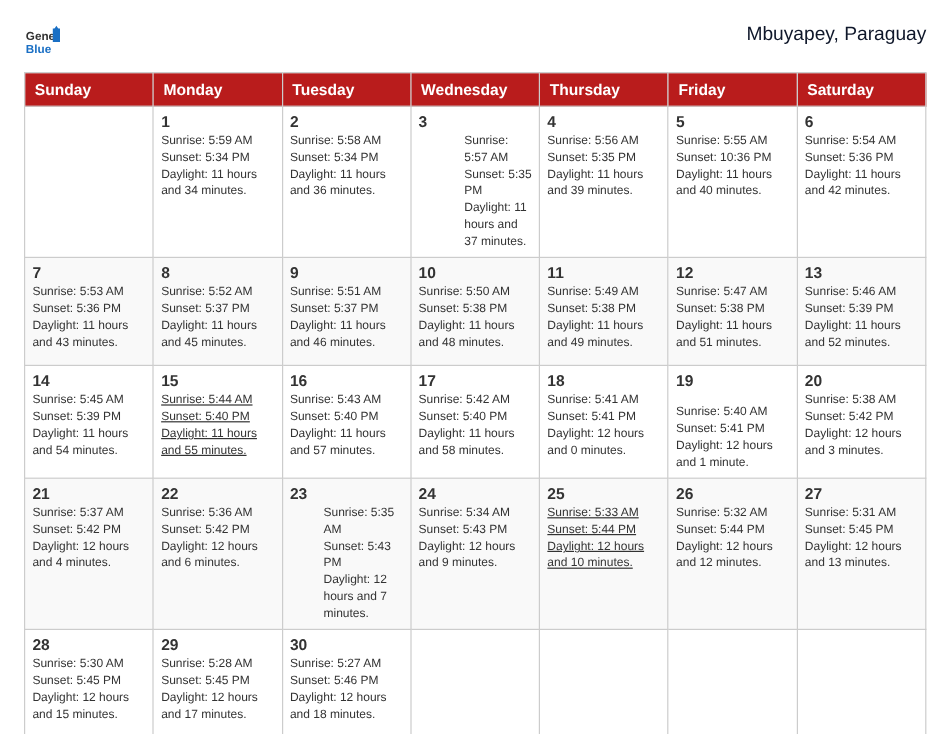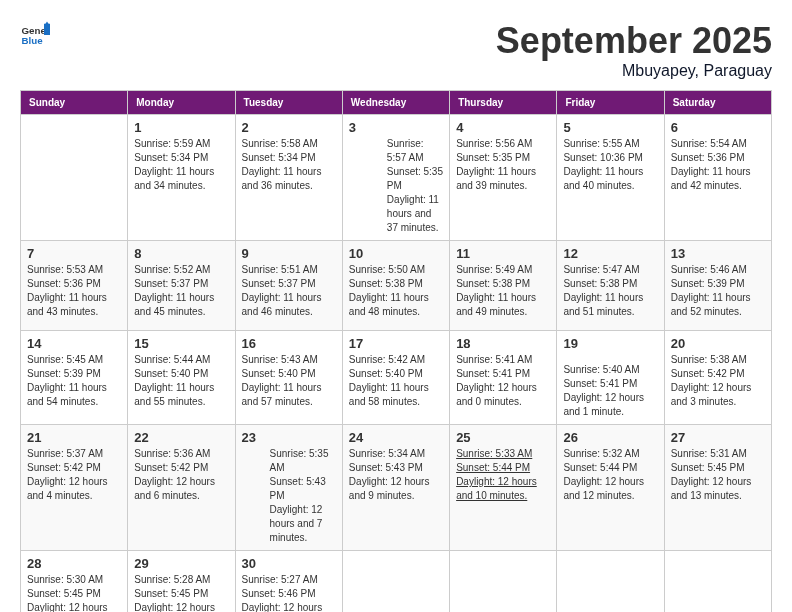--- a/index.html
+++ b/index.html
@@ -36,25 +36,25 @@
     .subtitle {
       font-size: 16px;
       color: #0f172a;
     }
     table {
       width: 100%;
       border-collapse: collapse;
       table-layout: fixed;
     }
     th {
-      background-color: #701a75;
+      background-color: #b91c1c;
       color: white;
       text-align: left;
       padding: 6px 8px;
-      font-size: 10px;
+      font-size: 13px;
       border: 1px solid #ccc;
     }
     td {
       border: 1px solid #ccc;
       vertical-align: top;
       padding: 5px 6px;
       font-size: 11px;
       color: #333;
       height: 90px;
     }
@@ -83,21 +83,20 @@
 <div class="header-section">
   <div class="logo">
     <svg class="logo-icon" viewBox="0 0 40 40">
       <text x="2" y="18" font-size="13" font-weight="bold" fill="#333" font-family="Arial">General</text>
       <text x="2" y="32" font-size="13" font-weight="bold" fill="#1a6fc4" font-family="Arial">Blue</text>
       <polygon points="32,5 40,5 40,20 32,20" fill="#1a6fc4"></polygon>
       <polygon points="36,2 40,8 32,8" fill="#1a6fc4"></polygon>
     </svg>
   </div>
   <div class="title-section">
-    <div class="month-title">September 2025</div>
     <div class="subtitle">Mbuyapey, Paraguay</div>
   </div>
 </div>
 
 <table>
   <thead>
     <tr>
       <th>Sunday</th>
       <th>Monday</th>
       <th>Tuesday</th>
@@ -193,21 +192,21 @@
       </tr>
       <tr>
         <td>
           <span class="day-number">14</span>
           <div class="cell-info" style="white-space: pre-line;">Sunrise: 5:45 AM
 Sunset: 5:39 PM
 Daylight: 11 hours and 54 minutes.</div>
         </td>
         <td>
           <span class="day-number">15</span>
-          <div class="cell-info" style="white-space: pre-line;">Sunrise: 5:44 AM
+          <div class="cell-info" style="white-space: pre-line; text-decoration: underline;">Sunrise: 5:44 AM
 Sunset: 5:40 PM
 Daylight: 11 hours and 55 minutes.</div>
         </td>
         <td>
           <span class="day-number">16</span>
           <div class="cell-info" style="white-space: pre-line;">Sunrise: 5:43 AM
 Sunset: 5:40 PM
 Daylight: 11 hours and 57 minutes.</div>
         </td>
         <td>

